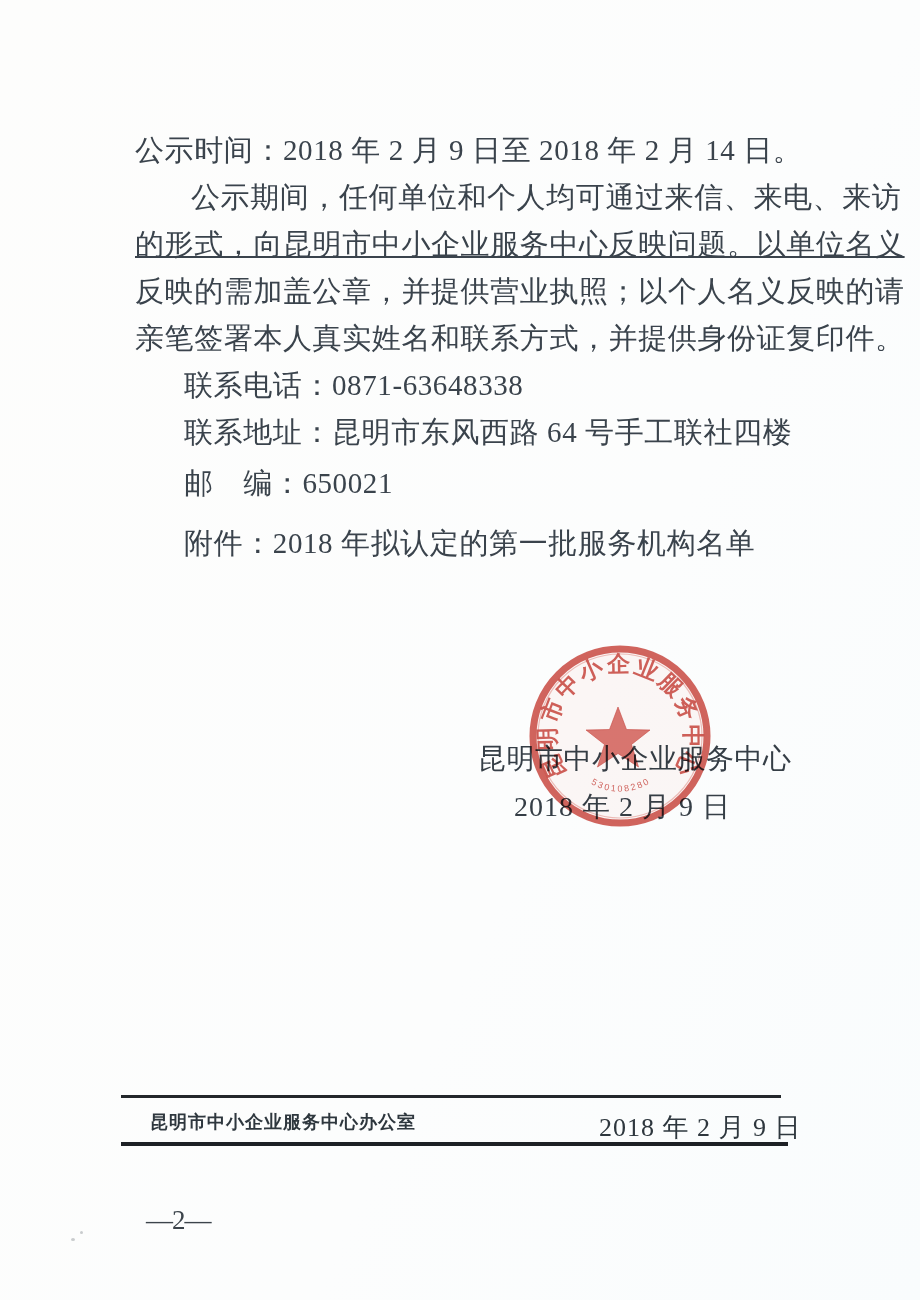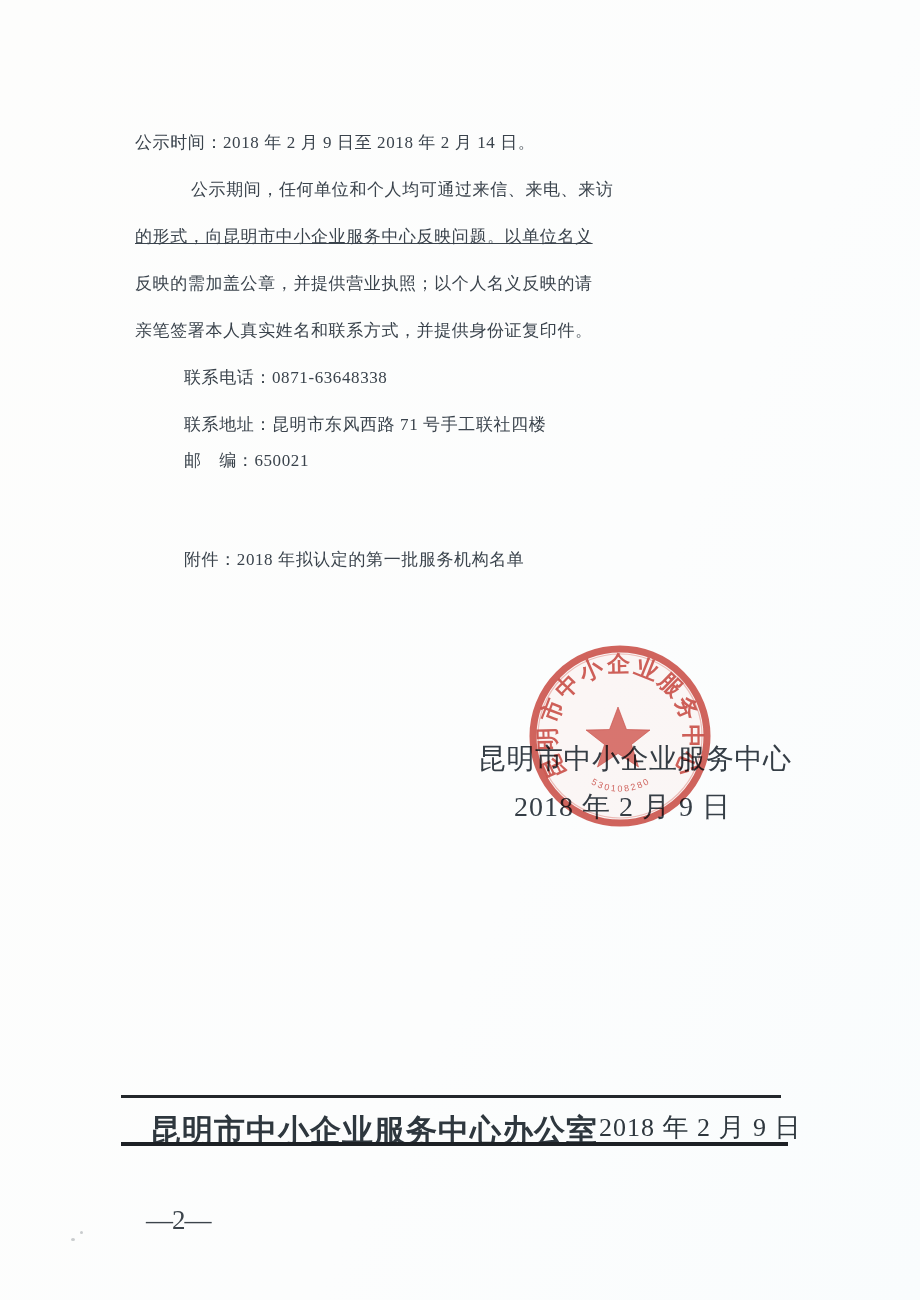--- a/index.html
+++ b/index.html
@@ -8,33 +8,33 @@
     font-family:"Liberation Serif","DejaVu Serif",serif;
     background:#f2f2f2;
   }
   .page{
     position:relative;width:920px;height:1300px;overflow:hidden;
     background:linear-gradient(115deg,#fdfdfc 0%,#fcfdfd 60%,#f9fcfd 100%);
   }
   
   .bline{
     position:absolute;left:135px;
-    font-size:17px;color:#3a434c;letter-spacing:0.6px;
+    font-size:29px;color:#3a434c;letter-spacing:0.6px;
     white-space:nowrap;
   }
   .bline.indent{left:184px;}
   .l1{top:131px;}
   .l2{top:178px;margin-left:7px;}
   .l3{top:225px;text-decoration:underline;}
   .l4{top:272px;}
   .l5{top:319px;}
   .l6{top:366px;text-align:center;}
   .l7{top:413px;}
-  .l8{top:449px;}
-  .l9{top:548px;text-align:center;}
+  .l8{top:464px;}
+  .l9{top:524px;text-align:center;}
   
   .sig-org{
     position:absolute;left:478px;top:740px;
     font-size:28px;color:#353e46;letter-spacing:0.5px;white-space:nowrap;
   }
   .sig-date{
     position:absolute;left:514px;top:788px;
     font-size:28px;color:#353e46;letter-spacing:1px;white-space:nowrap;
   }
   
@@ -46,21 +46,21 @@
   .rule-top{
     position:absolute;left:121px;top:1095px;width:660px;height:3px;
     background:#23272b;
   }
   .rule-bottom{
     position:absolute;left:121px;top:1142px;width:667px;height:4px;
     background:#1d2125;
   }
   .footer-office{
     position:absolute;left:150px;top:1110px;
-    font-size:31px;font-weight:bold;color:#2e373e;letter-spacing:1px;white-space:nowrap;
+    font-size:18px;font-weight:bold;color:#2e373e;letter-spacing:1px;white-space:nowrap;
   }
   .footer-date{
     position:absolute;left:599px;top:1110px;
     font-size:26px;color:#2e373e;letter-spacing:1px;white-space:nowrap;
   }
   .page-number{
     position:absolute;left:146px;top:1205px;
     font-size:27px;color:#3c444b;letter-spacing:-1px;white-space:nowrap;
   }
   
@@ -72,21 +72,21 @@
 <body>
 
 <div class="page">
 
   <div class="bline l1">公示时间：2018 年 2 月 9 日至 2018 年 2 月 14 日。</div>
   <div class="bline l2 indent">公示期间，任何单位和个人均可通过来信、来电、来访</div>
   <div class="bline l3">的形式，向昆明市中小企业服务中心反映问题。以单位名义</div>
   <div class="bline l4">反映的需加盖公章，并提供营业执照；以个人名义反映的请</div>
   <div class="bline l5">亲笔签署本人真实姓名和联系方式，并提供身份证复印件。</div>
   <div class="bline l6 indent">联系电话：0871-63648338</div>
-  <div class="bline l7 indent">联系地址：昆明市东风西路 71 号手工联社四楼</div>
+  <div class="bline l7 indent">联系地址：昆明市东风西路 64 号手工联社四楼</div>
   <div class="bline l8 indent">邮　编：650021</div>
   <div class="bline l9 indent">附件：2018 年拟认定的第一批服务机构名单</div>
 
   <div class="sig-org">昆明市中小企业服务中心</div>
   <div class="sig-date">2018 年 2 月 9 日</div>
 
   <svg class="seal" viewBox="0 0 190 190" xmlns="http://www.w3.org/2000/svg">
     <defs>
       <path id="sealArc" d="M 41.5 132.5 A 65 65 0 1 1 148.5 132.5" fill="none"></path>
       <path id="serialArc" d="M 62.5 140.5 A 57 57 0 0 0 127.5 140.5" fill="none"></path>

